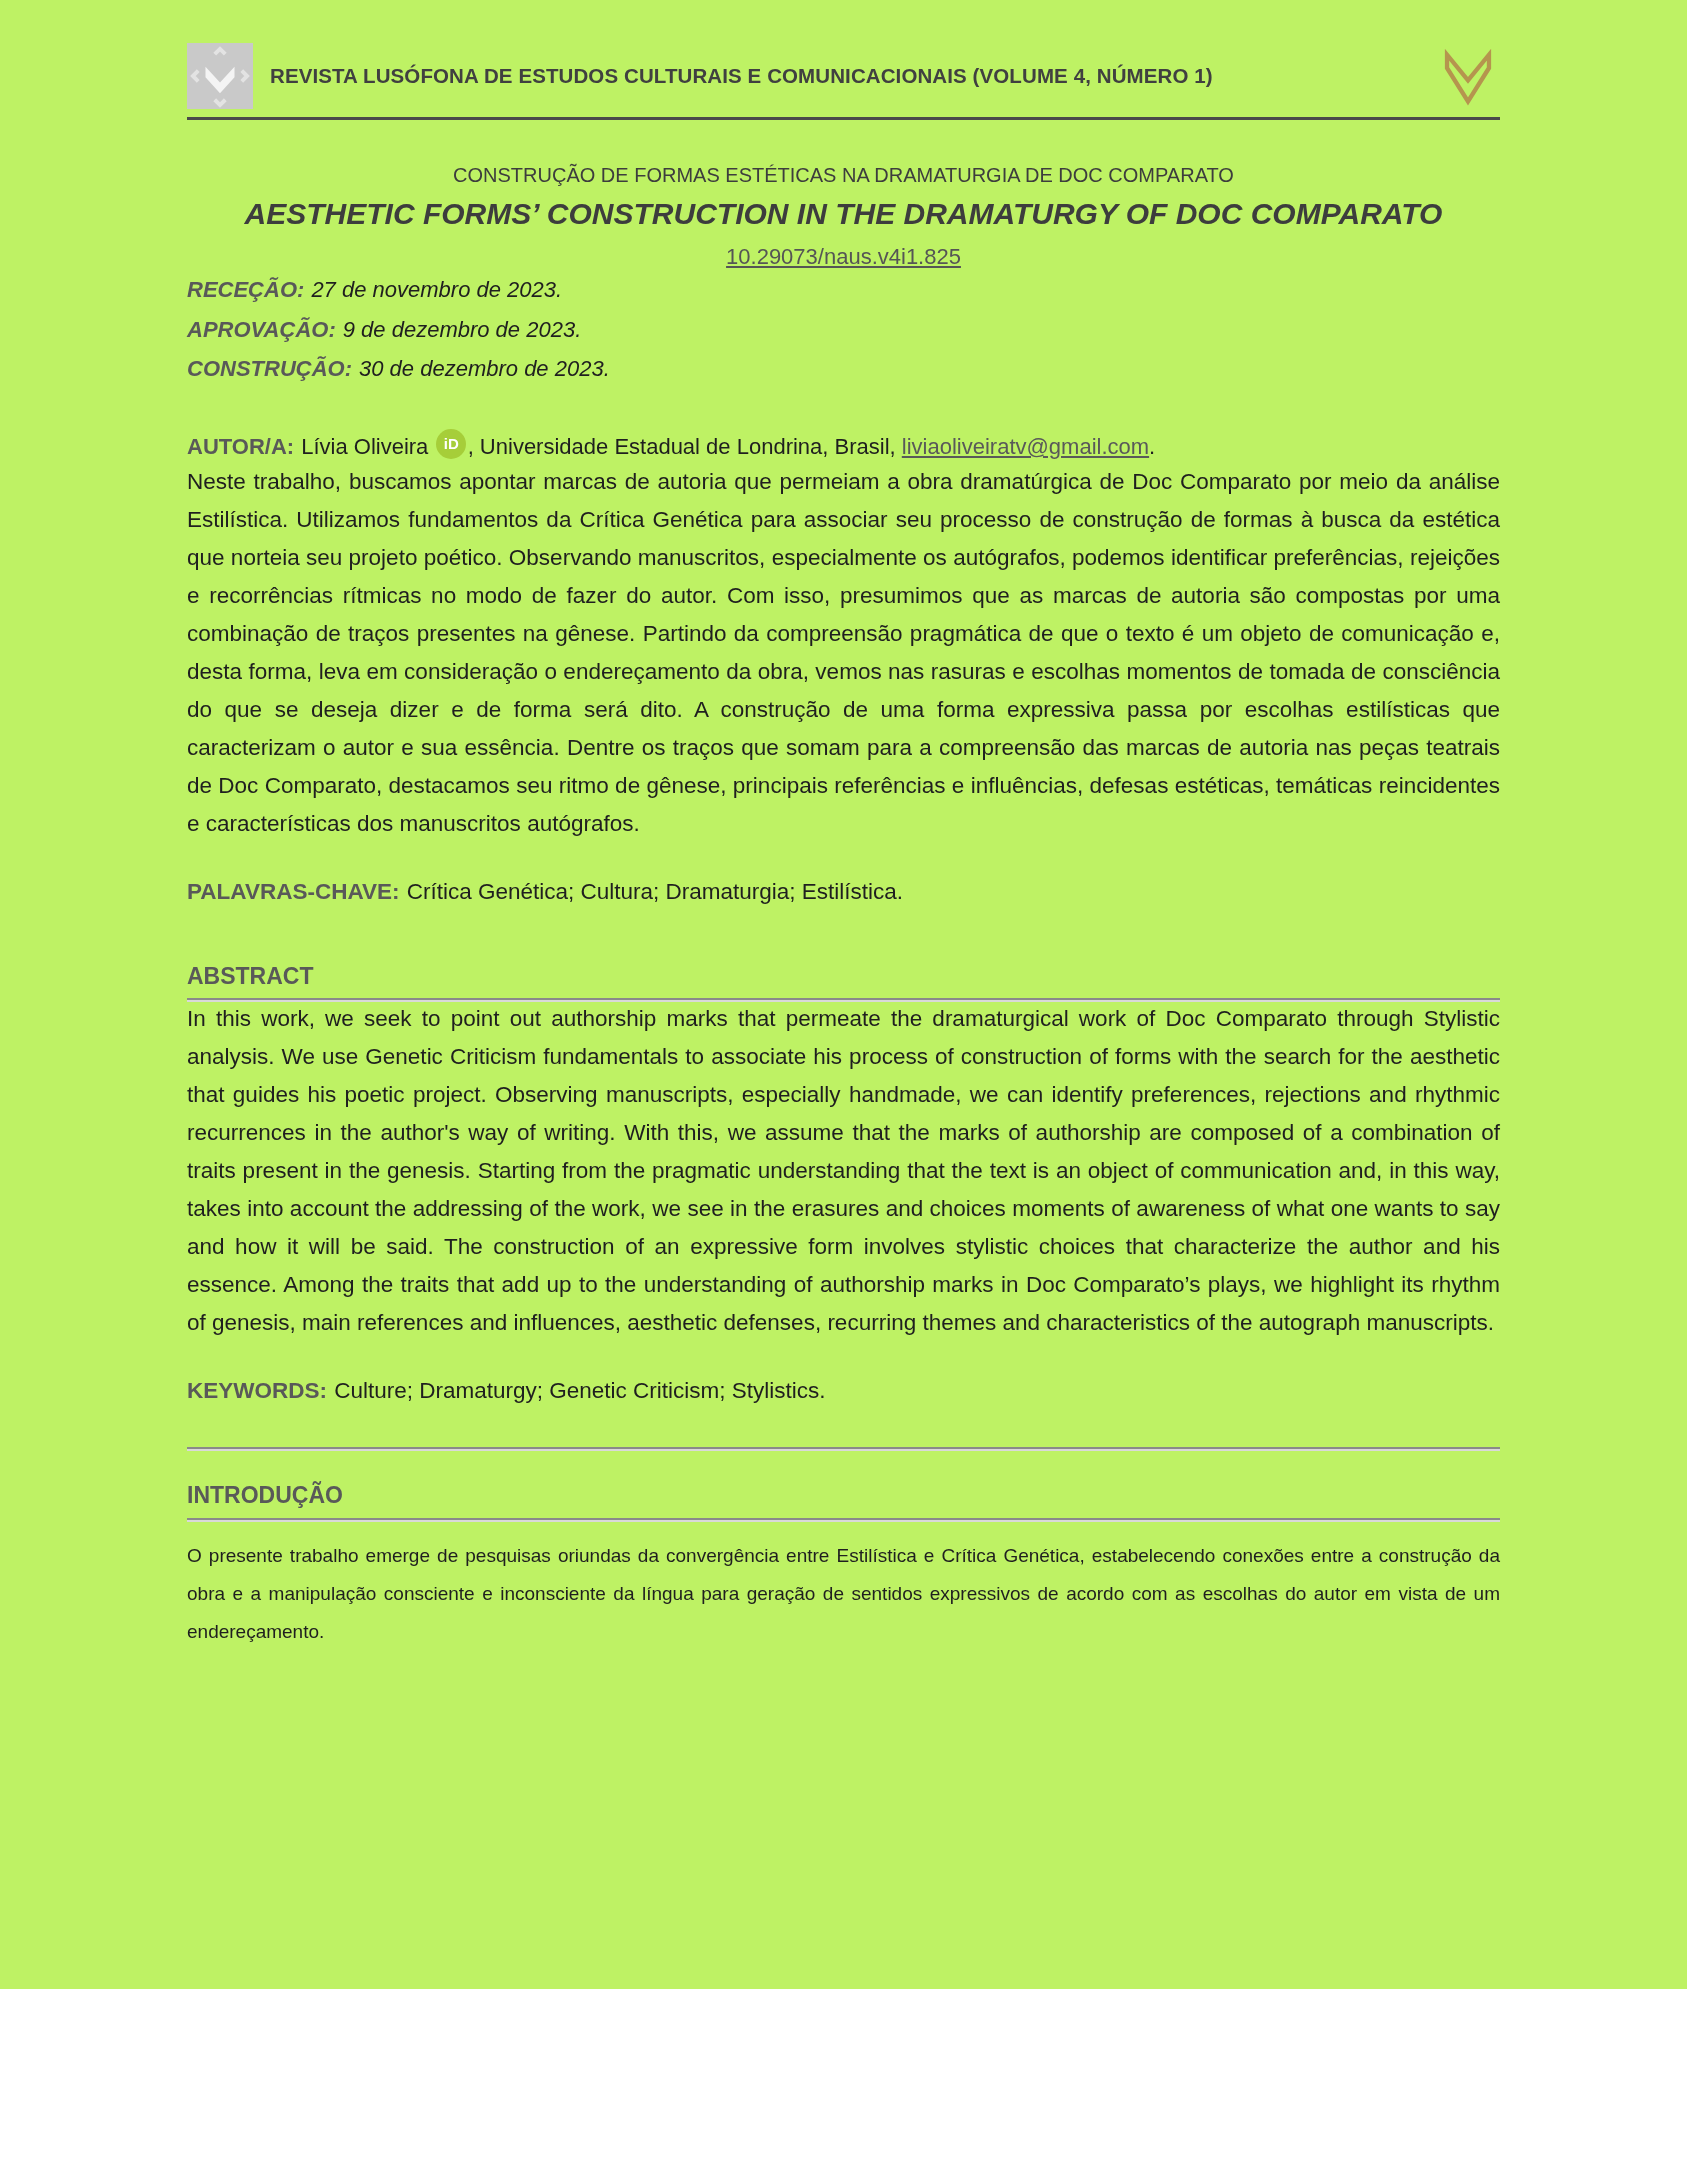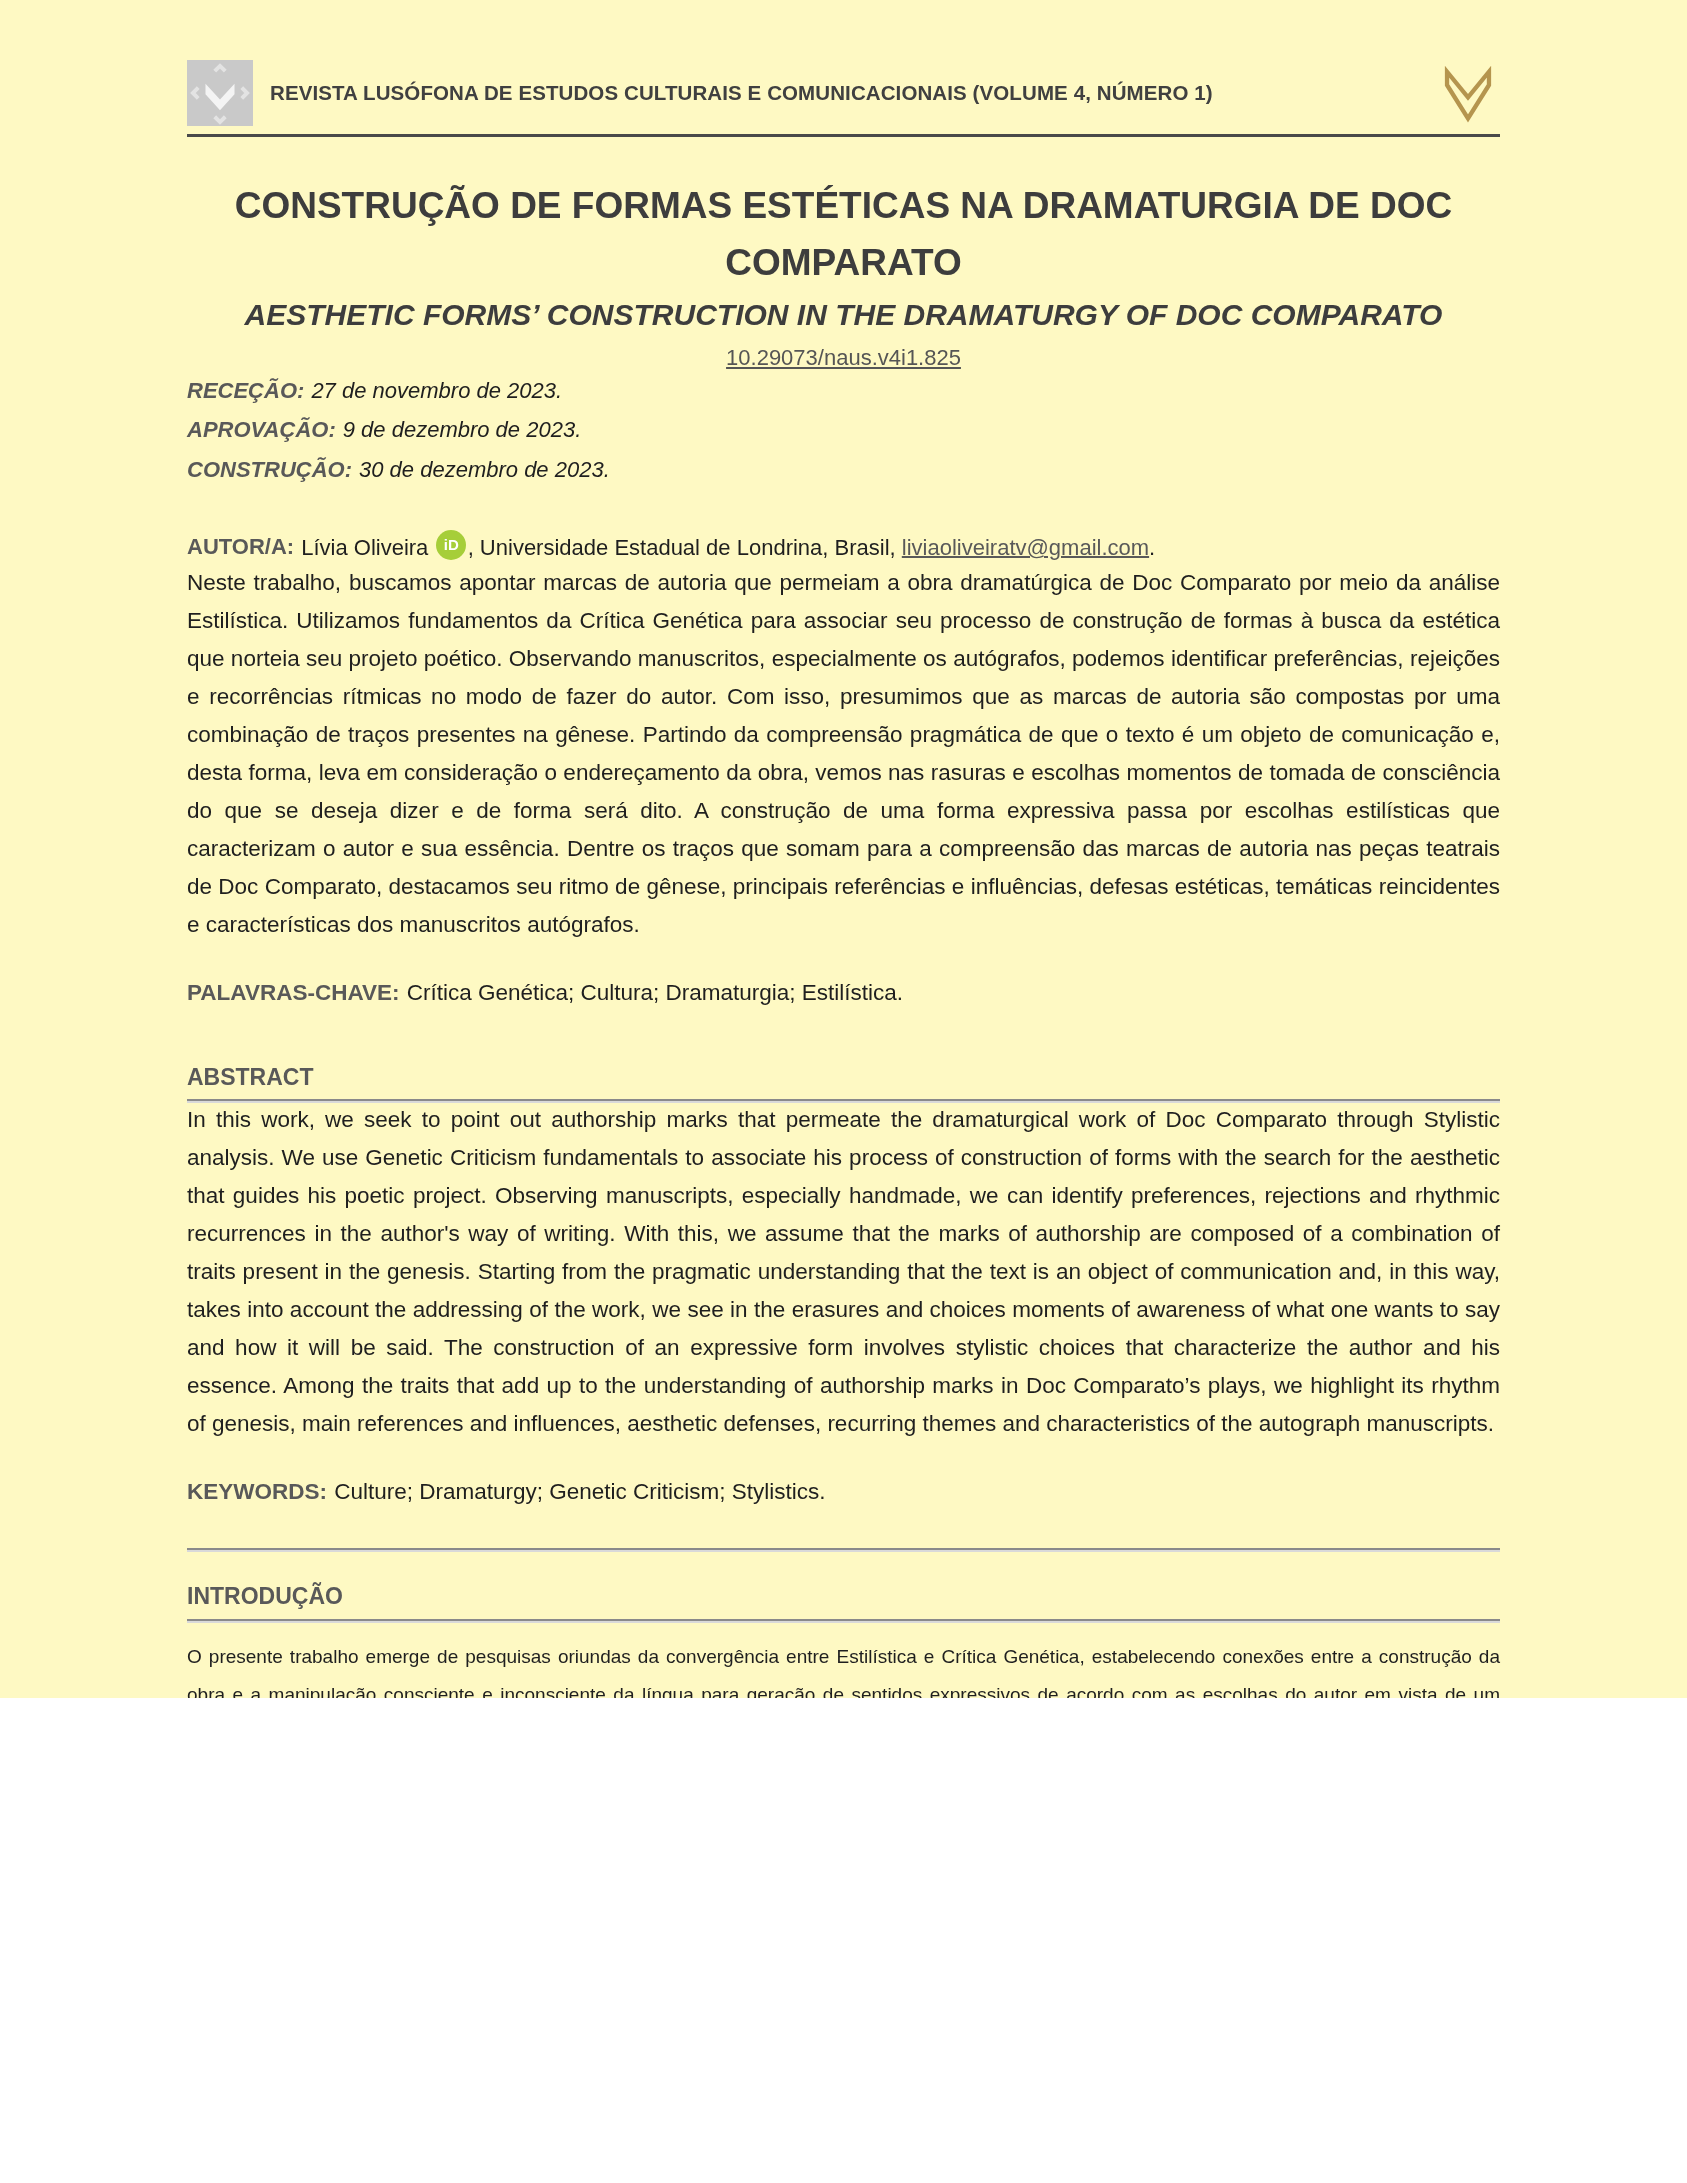--- a/index.html
+++ b/index.html
@@ -5,41 +5,41 @@
   * { margin:0; padding:0; box-sizing:border-box; }
   html,body { background:#ffffff; }
   body {
     width:1687px; height:2183px;
     font-family:"Liberation Sans", sans-serif;
     color:#1f1f1f;
     position:relative;
   }
   .page {
     position:relative;
-    width:1687px; height:1698px;
-    padding:60px 187px 0 187px;
-    background:#fef9c3;
+    width:1687px; height:1989px;
+    padding:43px 187px 0 187px;
+    background:#bef264;
     overflow:hidden;
   }
   
   .journal-header {
     display:flex; align-items:center;
     border-bottom:3.3px solid #4a4a4a;
     padding-bottom:8px;
   }
   .logo-box { width:66px; height:66px; flex:0 0 auto; }
   .journal-title {
     font-size:20.5px; font-weight:bold; color:#404040;
     margin-left:17px; letter-spacing:0.1px;
     white-space:nowrap;
   }
   .gold-icon { margin-left:auto; width:64px; height:61px; flex:0 0 auto; position:relative; top:2.6px; }
   
   .title-block { margin-top:40px; text-align:center; }
-  .title-pt { font-size:37px; font-weight:bold; color:#3d3d3d; line-height:1.55; }
+  .title-pt { font-size:20px; font-weight:normal; color:#3d3d3d; line-height:1.55; }
   .title-en { font-size:30px; font-weight:bold; font-style:italic; color:#3d3d3d; line-height:1.55; }
   .doi-line { margin-top:6.6px; font-size:22px; }
   .doi-link { color:#555555; text-decoration:underline; }
   
   .dates-block { margin-top:7px;font-style:italic; }
   .meta-row { font-size:22px; line-height:26.5px; margin-bottom:13.2px; color:#1f1f1f; }
   .lbl { font-weight:bold; color:#595959; margin-right:.32em; }
   .author-row { margin-top:50px; font-size:22px; color:#1f1f1f; }
   .orcid-badge {
     display:inline-flex; align-items:center; justify-content:center;

